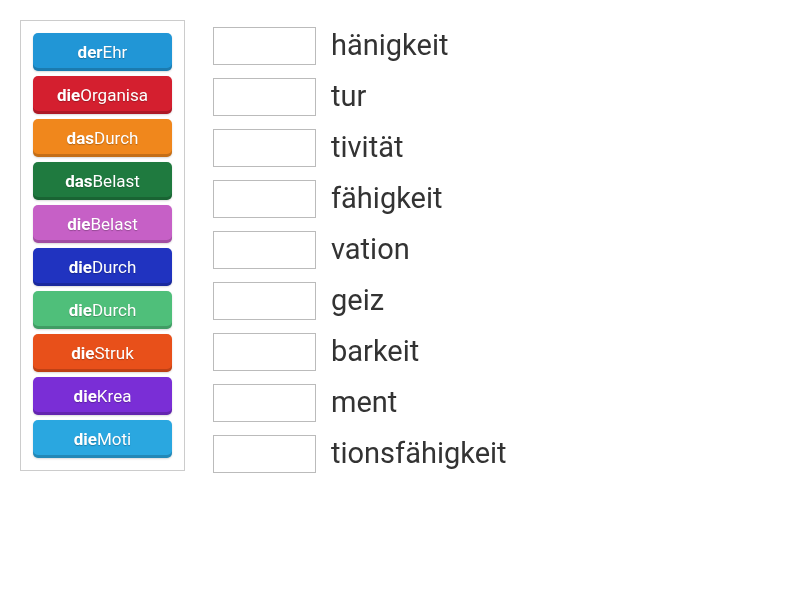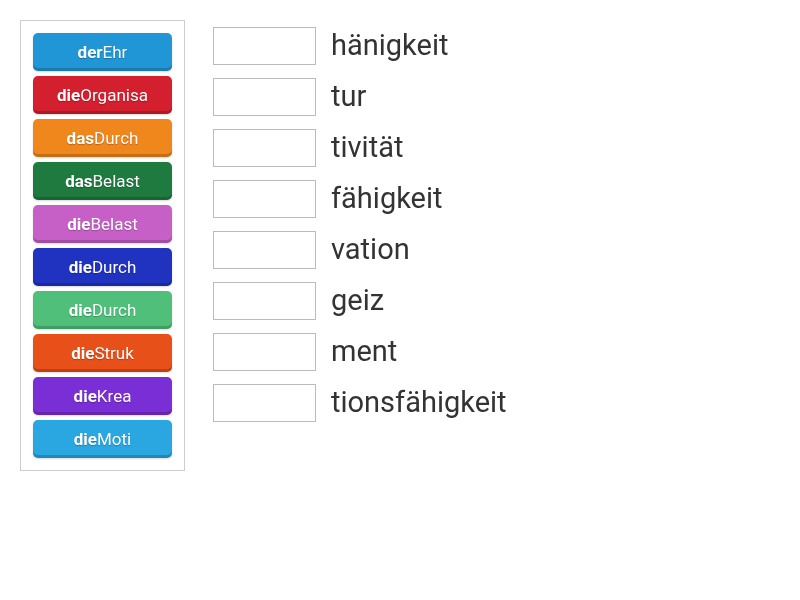--- a/index.html
+++ b/index.html
@@ -130,20 +130,24 @@
     <div class="answer-row">
       <div class="drop-slot"></div>
       <span class="suffix">vation</span>
     </div>
     <div class="answer-row">
       <div class="drop-slot"></div>
       <span class="suffix">geiz</span>
     </div>
     <div class="answer-row">
       <div class="drop-slot"></div>
+      <span class="suffix">barkeit</span>
+    </div>
+    <div class="answer-row">
+      <div class="drop-slot"></div>
       <span class="suffix">ment</span>
     </div>
     <div class="answer-row">
       <div class="drop-slot"></div>
       <span class="suffix">tionsfähigkeit</span>
     </div>
   </div>
 </div>
 
 </body></html>

